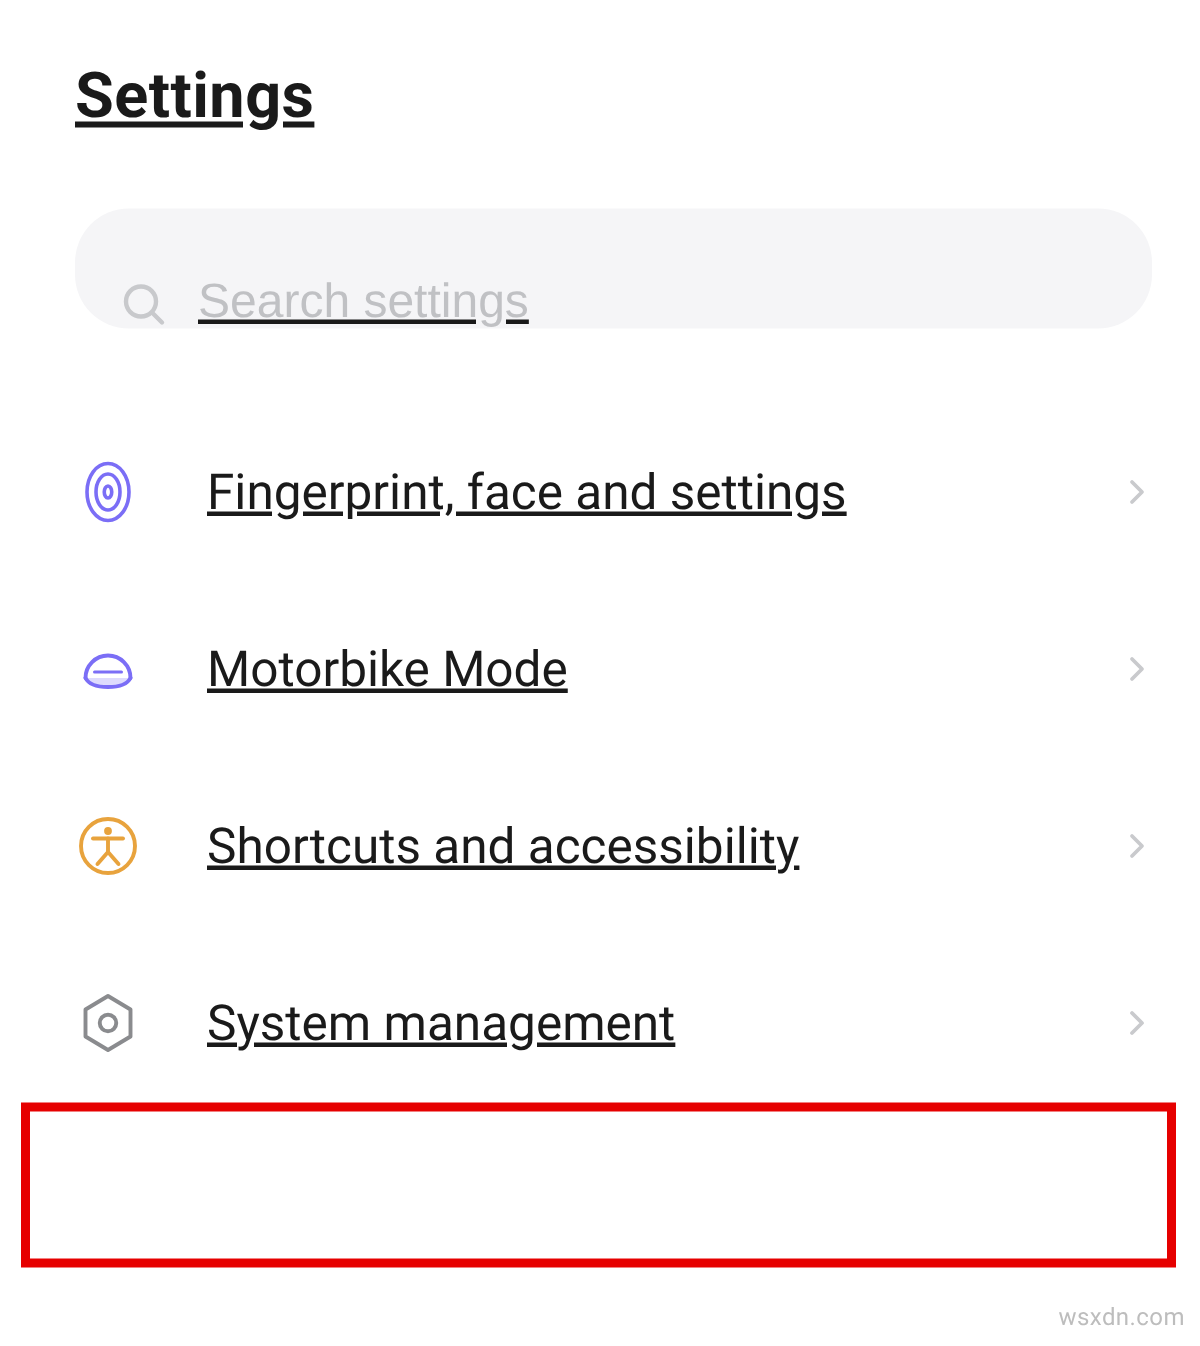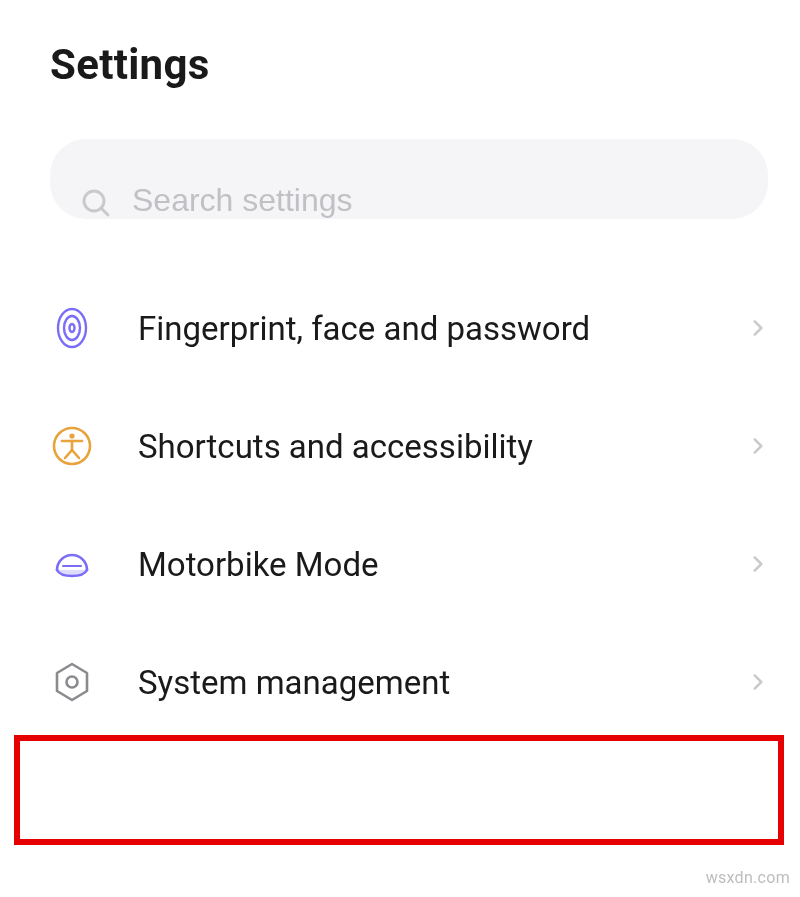--- a/index.html
+++ b/index.html
@@ -7,20 +7,21 @@
       width: 800px;
       height: 897px;
       background: #ffffff;
       font-family: -apple-system, BlinkMacSystemFont, "Segoe UI", Roboto, Helvetica, Arial, sans-serif;
       color: #1a1a1a;
       overflow: hidden;
       position: relative;
     }
     .container {
       padding: 40px 32px 0 50px;
+      text-decoration: underline;
     }
     .page-title {
       font-weight: 700;
       font-size: 42px;
       margin-bottom: 50px;
       letter-spacing: 0.3px;
     }
     .search-wrap {
       background: #f5f5f7;
       border-radius: 36px;
@@ -115,57 +116,57 @@
   </div>
 
   <div class="list-item">
     <span class="icon-slot">
       <svg viewBox="0 0 44 44" width="44" height="44" fill="none" stroke="#7b6ef6" stroke-width="2.4" stroke-linecap="round">
         <ellipse cx="22" cy="22" rx="14" ry="19"></ellipse>
         <ellipse cx="22" cy="22" rx="8" ry="12"></ellipse>
         <ellipse cx="22" cy="22" rx="2.5" ry="4"></ellipse>
       </svg>
     </span>
-    <span class="label">Fingerprint, face and password</span>
+    <span class="label">Fingerprint, face and settings</span>
     <span class="chevron">
       <svg viewBox="0 0 24 24" width="20" height="20" fill="none" stroke="currentColor" stroke-width="3" stroke-linecap="round" stroke-linejoin="round">
         <polyline points="8 4 16 12 8 20"></polyline>
       </svg>
     </span>
   </div>
 
+
+  <div class="list-item">
+    <span class="icon-slot">
+      <svg viewBox="0 0 44 44" width="44" height="44" fill="none" stroke="#7b6ef6" stroke-width="2.6" stroke-linecap="round">
+        <path d="M7 28 A15 15 0 0 1 37 28"></path>
+        <path d="M7 28 Q 10 34 22 34 Q 34 34 37 28" fill="#7b6ef6" fill-opacity="0.25"></path>
+        <path d="M13 24 L31 24" stroke-width="2"></path>
+      </svg>
+    </span>
+    <span class="label">Motorbike Mode</span>
+    <span class="chevron">
+      <svg viewBox="0 0 24 24" width="20" height="20" fill="none" stroke="currentColor" stroke-width="3" stroke-linecap="round" stroke-linejoin="round">
+        <polyline points="8 4 16 12 8 20"></polyline>
+      </svg>
+    </span>
+  </div>
 
   <div class="list-item">
     <span class="icon-slot">
       <svg viewBox="0 0 44 44" width="44" height="44" fill="none" stroke="#e8a33d" stroke-width="2.6" stroke-linecap="round" stroke-linejoin="round">
         <circle cx="22" cy="22" r="18"></circle>
         <circle cx="22" cy="12" r="2.6" fill="#e8a33d" stroke="none"></circle>
         <line x1="12" y1="17" x2="32" y2="17"></line>
         <line x1="22" y1="17" x2="22" y2="26"></line>
         <line x1="22" y1="26" x2="15" y2="34"></line>
         <line x1="22" y1="26" x2="29" y2="34"></line>
       </svg>
     </span>
     <span class="label">Shortcuts and accessibility</span>
-    <span class="chevron">
-      <svg viewBox="0 0 24 24" width="20" height="20" fill="none" stroke="currentColor" stroke-width="3" stroke-linecap="round" stroke-linejoin="round">
-        <polyline points="8 4 16 12 8 20"></polyline>
-      </svg>
-    </span>
-  </div>
-
-  <div class="list-item">
-    <span class="icon-slot">
-      <svg viewBox="0 0 44 44" width="44" height="44" fill="none" stroke="#7b6ef6" stroke-width="2.6" stroke-linecap="round">
-        <path d="M7 28 A15 15 0 0 1 37 28"></path>
-        <path d="M7 28 Q 10 34 22 34 Q 34 34 37 28" fill="#7b6ef6" fill-opacity="0.25"></path>
-        <path d="M13 24 L31 24" stroke-width="2"></path>
-      </svg>
-    </span>
-    <span class="label">Motorbike Mode</span>
     <span class="chevron">
       <svg viewBox="0 0 24 24" width="20" height="20" fill="none" stroke="currentColor" stroke-width="3" stroke-linecap="round" stroke-linejoin="round">
         <polyline points="8 4 16 12 8 20"></polyline>
       </svg>
     </span>
   </div>
 
   <div class="list-item">
     <span class="icon-slot">
       <svg viewBox="0 0 44 44" width="44" height="44" fill="none" stroke="#8a8b8e" stroke-width="2.6" stroke-linejoin="round">

